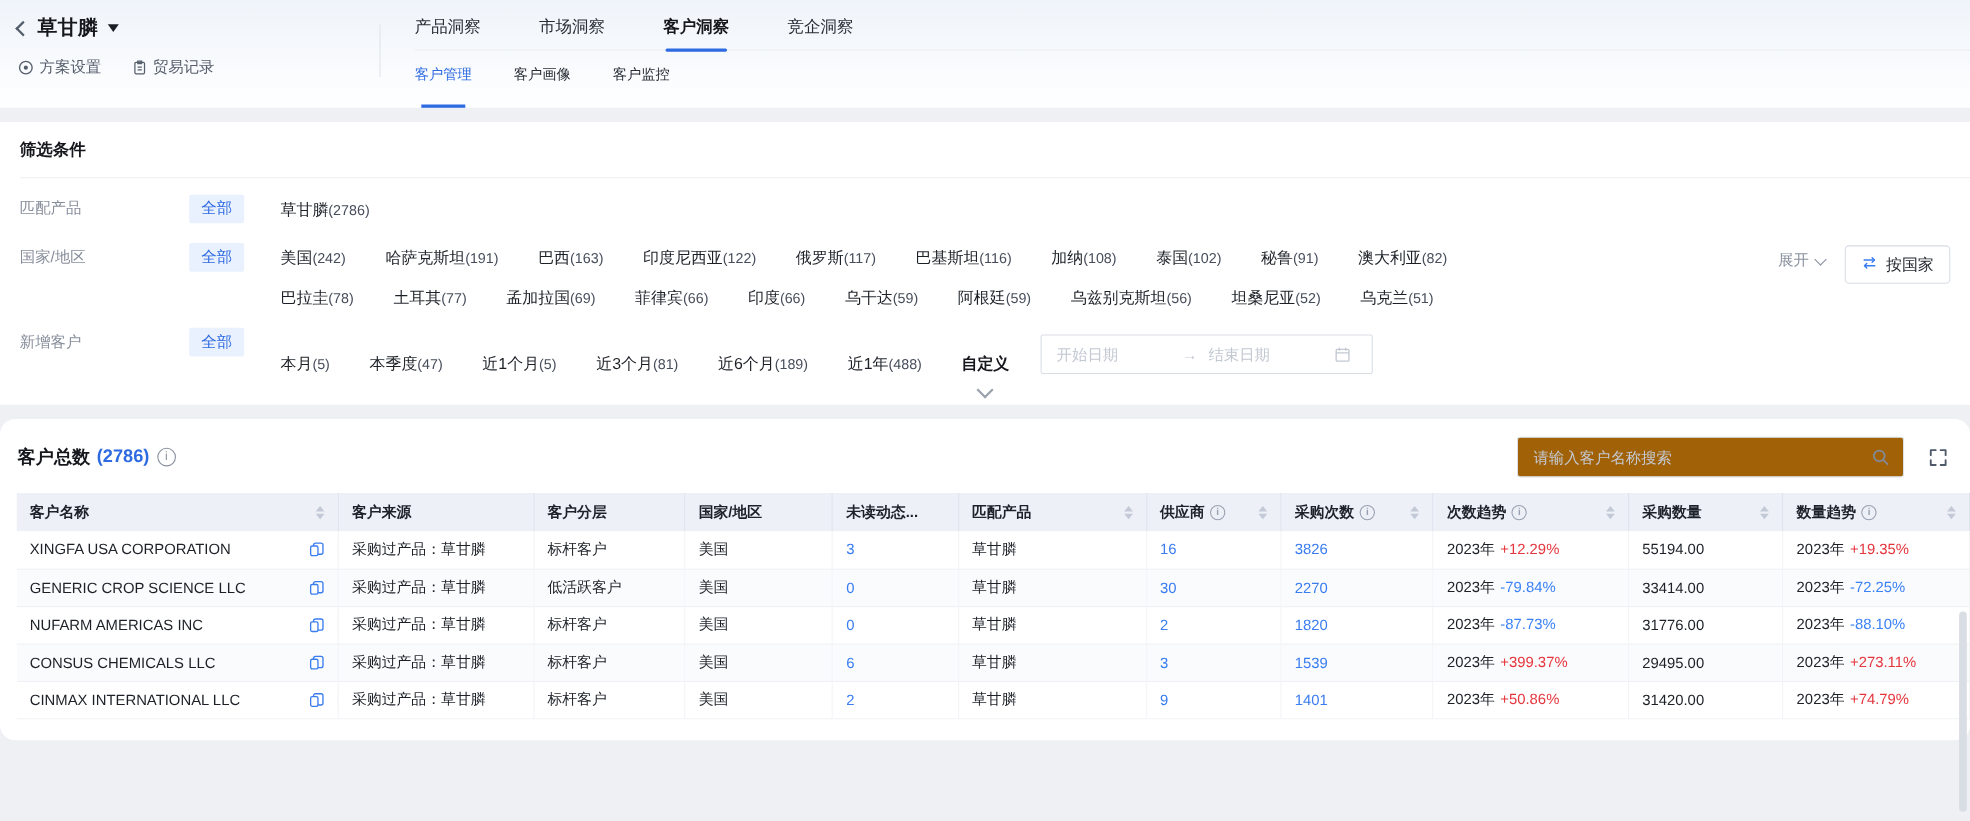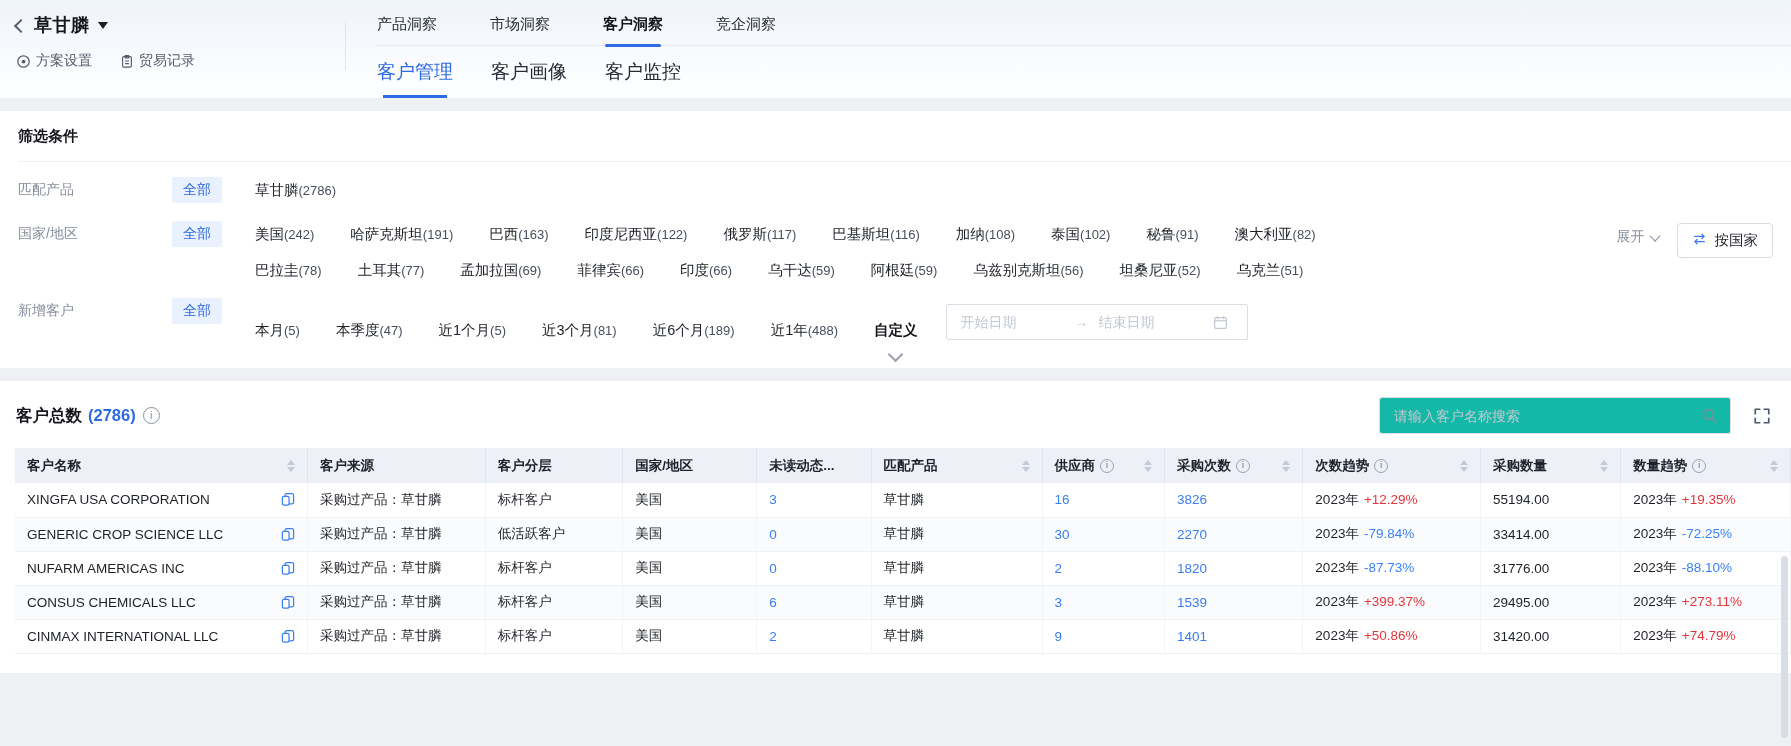--- a/index.html
+++ b/index.html
@@ -20,21 +20,21 @@
   .actions-row { margin-top:15px; display:flex; gap:28px; align-items:center; color:#565e6b; font-size:14px; }
   .hdr-action { display:flex; align-items:center; gap:5px; cursor:pointer; }
   .hdr-action svg { display:block; }
   .v-divider { position:absolute; left:345px; top:22px; width:1px; height:48px; background:#e0e5ec; }
   .topbar-right { flex:1; padding-left:32px; display:flex; flex-direction:column; }
   .top-tabs { display:flex; gap:53px; padding-top:15px; border-bottom:1px solid #e9edf3; }
   .top-tab { font-size:15px; color:#272c35; padding-bottom:11px; position:relative; cursor:pointer; }
   .top-tab.active { font-weight:bold; color:#15171c; }
   .top-tab.active::after { content:""; position:absolute; left:2px; right:2px; bottom:-2px; height:3px; background:#2e6ae1; border-radius:2px; }
   .sub-tabs { display:flex; gap:38px; margin-top:13px; flex:1; }
-  .sub-tab { font-size:19px; color:#272c35; position:relative; cursor:pointer; }
+  .sub-tab { font-size:13px; color:#272c35; position:relative; cursor:pointer; }
   .sub-tab.active { color:#2e6ae1; }
   .sub-tab.active::after { content:""; position:absolute; left:6px; right:6px; bottom:0; height:3px; background:#2e6ae1; }
   
   .panel { background:#fff; }
   .filter-panel { margin-top:13px; padding:16px 18px 2px; }
   .filter-title { font-size:15px; font-weight:bold; color:#15171c; }
   .filter-divider { height:1px; background:#eef0f3; margin:15px -18px 0 0; }
   .filter-row { display:flex; align-items:flex-start; padding:15px 0 3px; }
   .filter-label { width:154px; flex:none; color:#878e9b; font-size:14px; padding-top:4px; }
   .chip-all { flex:none; color:#2e6ae1; background:#e8f1fd; border-radius:2px; padding:4px 11px; font-size:14px; margin-right:33px; cursor:pointer; }
@@ -48,27 +48,27 @@
   .by-country-btn { display:flex; align-items:center; gap:8px; border:1px solid #d7dce5; border-radius:4px; background:#fff; padding:7px 14px; font-size:14.5px; color:#23272f; cursor:pointer; }
   .newcust-wrap { flex:1; min-width:0; display:flex; align-items:flex-end;margin-top:11px; }
   .custom-label { white-space:nowrap; font-size:14.5px; color:#15171c; font-weight:bold; padding-top:4px; margin-left:36px; cursor:pointer; }
   .date-box { display:flex; align-items:center; gap:8px; border:1px solid #d9dee6; border-radius:2px; height:36px; padding:0 12px; width:302px; margin-left:28px; margin-top:-5px; background:#fff; }
   .date-box input { border:none; outline:none; width:108px; font-size:14px; color:#1f2329; font-family:inherit; background:transparent; }
   .date-box input::placeholder { color:#c2c8d2; }
   .date-arrow { color:#c2c8d2; font-size:14px; }
   .collapse-bar { display:flex; justify-content:center; padding:10px 0 6px; }
   .chev-dn-big { width:11px; height:11px; border-right:2px solid #9aa1ad; border-bottom:2px solid #9aa1ad; transform:rotate(45deg); margin-top:-4px; cursor:pointer; }
   
-  .table-panel { margin-top:13px; padding-top:16px; height:292px; }
+  .table-panel { margin-top:13px; padding-top:16px; height:292px;border-radius:14px; }
   .table-header-bar { display:flex; align-items:center; padding:0 20px 14px 16px; }
   .table-title { font-size:16.5px; font-weight:bold; color:#15171c; }
   .count-blue { font-size:16.5px; font-weight:bold; color:#2e6ae1; margin-left:6px; }
   .info-i { display:inline-flex; align-items:center; justify-content:center; width:14px; height:14px; border:1px solid #99a1b0; border-radius:50%; color:#99a1b0; font-size:9px; font-style:normal; line-height:1; flex:none; cursor:pointer; }
   .info-big { width:17px; height:17px; font-size:11px; margin-left:7px; border-color:#8a919f; color:#8a919f; }
-  .search-wrap { margin-left:auto; width:352px; height:37px; border:1px solid #dbdfe7; border-radius:3px; display:flex; align-items:center; padding:0 12px; gap:8px; background:#14b8a6; }
+  .search-wrap { margin-left:auto; width:352px; height:37px; border:1px solid #dbdfe7; border-radius:3px; display:flex; align-items:center; padding:0 12px; gap:8px; background:#a16207; }
   .search-wrap input { flex:1; border:none; outline:none; font-size:14px; font-family:inherit; color:#1f2329; background:transparent; }
   .search-wrap input::placeholder { color:#c3c8d2; }
   .fullscreen-btn { margin-left:22px; cursor:pointer; display:flex; }
   
   .tbl-wrap { margin-left:15px; width:1776px; overflow:hidden; }
   table { border-collapse:collapse; table-layout:fixed; }
   th { background:#edf0f7; height:35px; padding:0 12px; text-align:left; font-size:13.5px; font-weight:bold; color:#1d2129; border-right:1px solid #dfe3ed; }
   th .th-in { display:flex; align-items:center; gap:5px; }
   .sorter { margin-left:auto; display:inline-flex; flex-direction:column; gap:2px; cursor:pointer; padding-left:6px; }
   .sorter i { width:0; height:0; border-left:4.5px solid transparent; border-right:4.5px solid transparent; display:block; }

